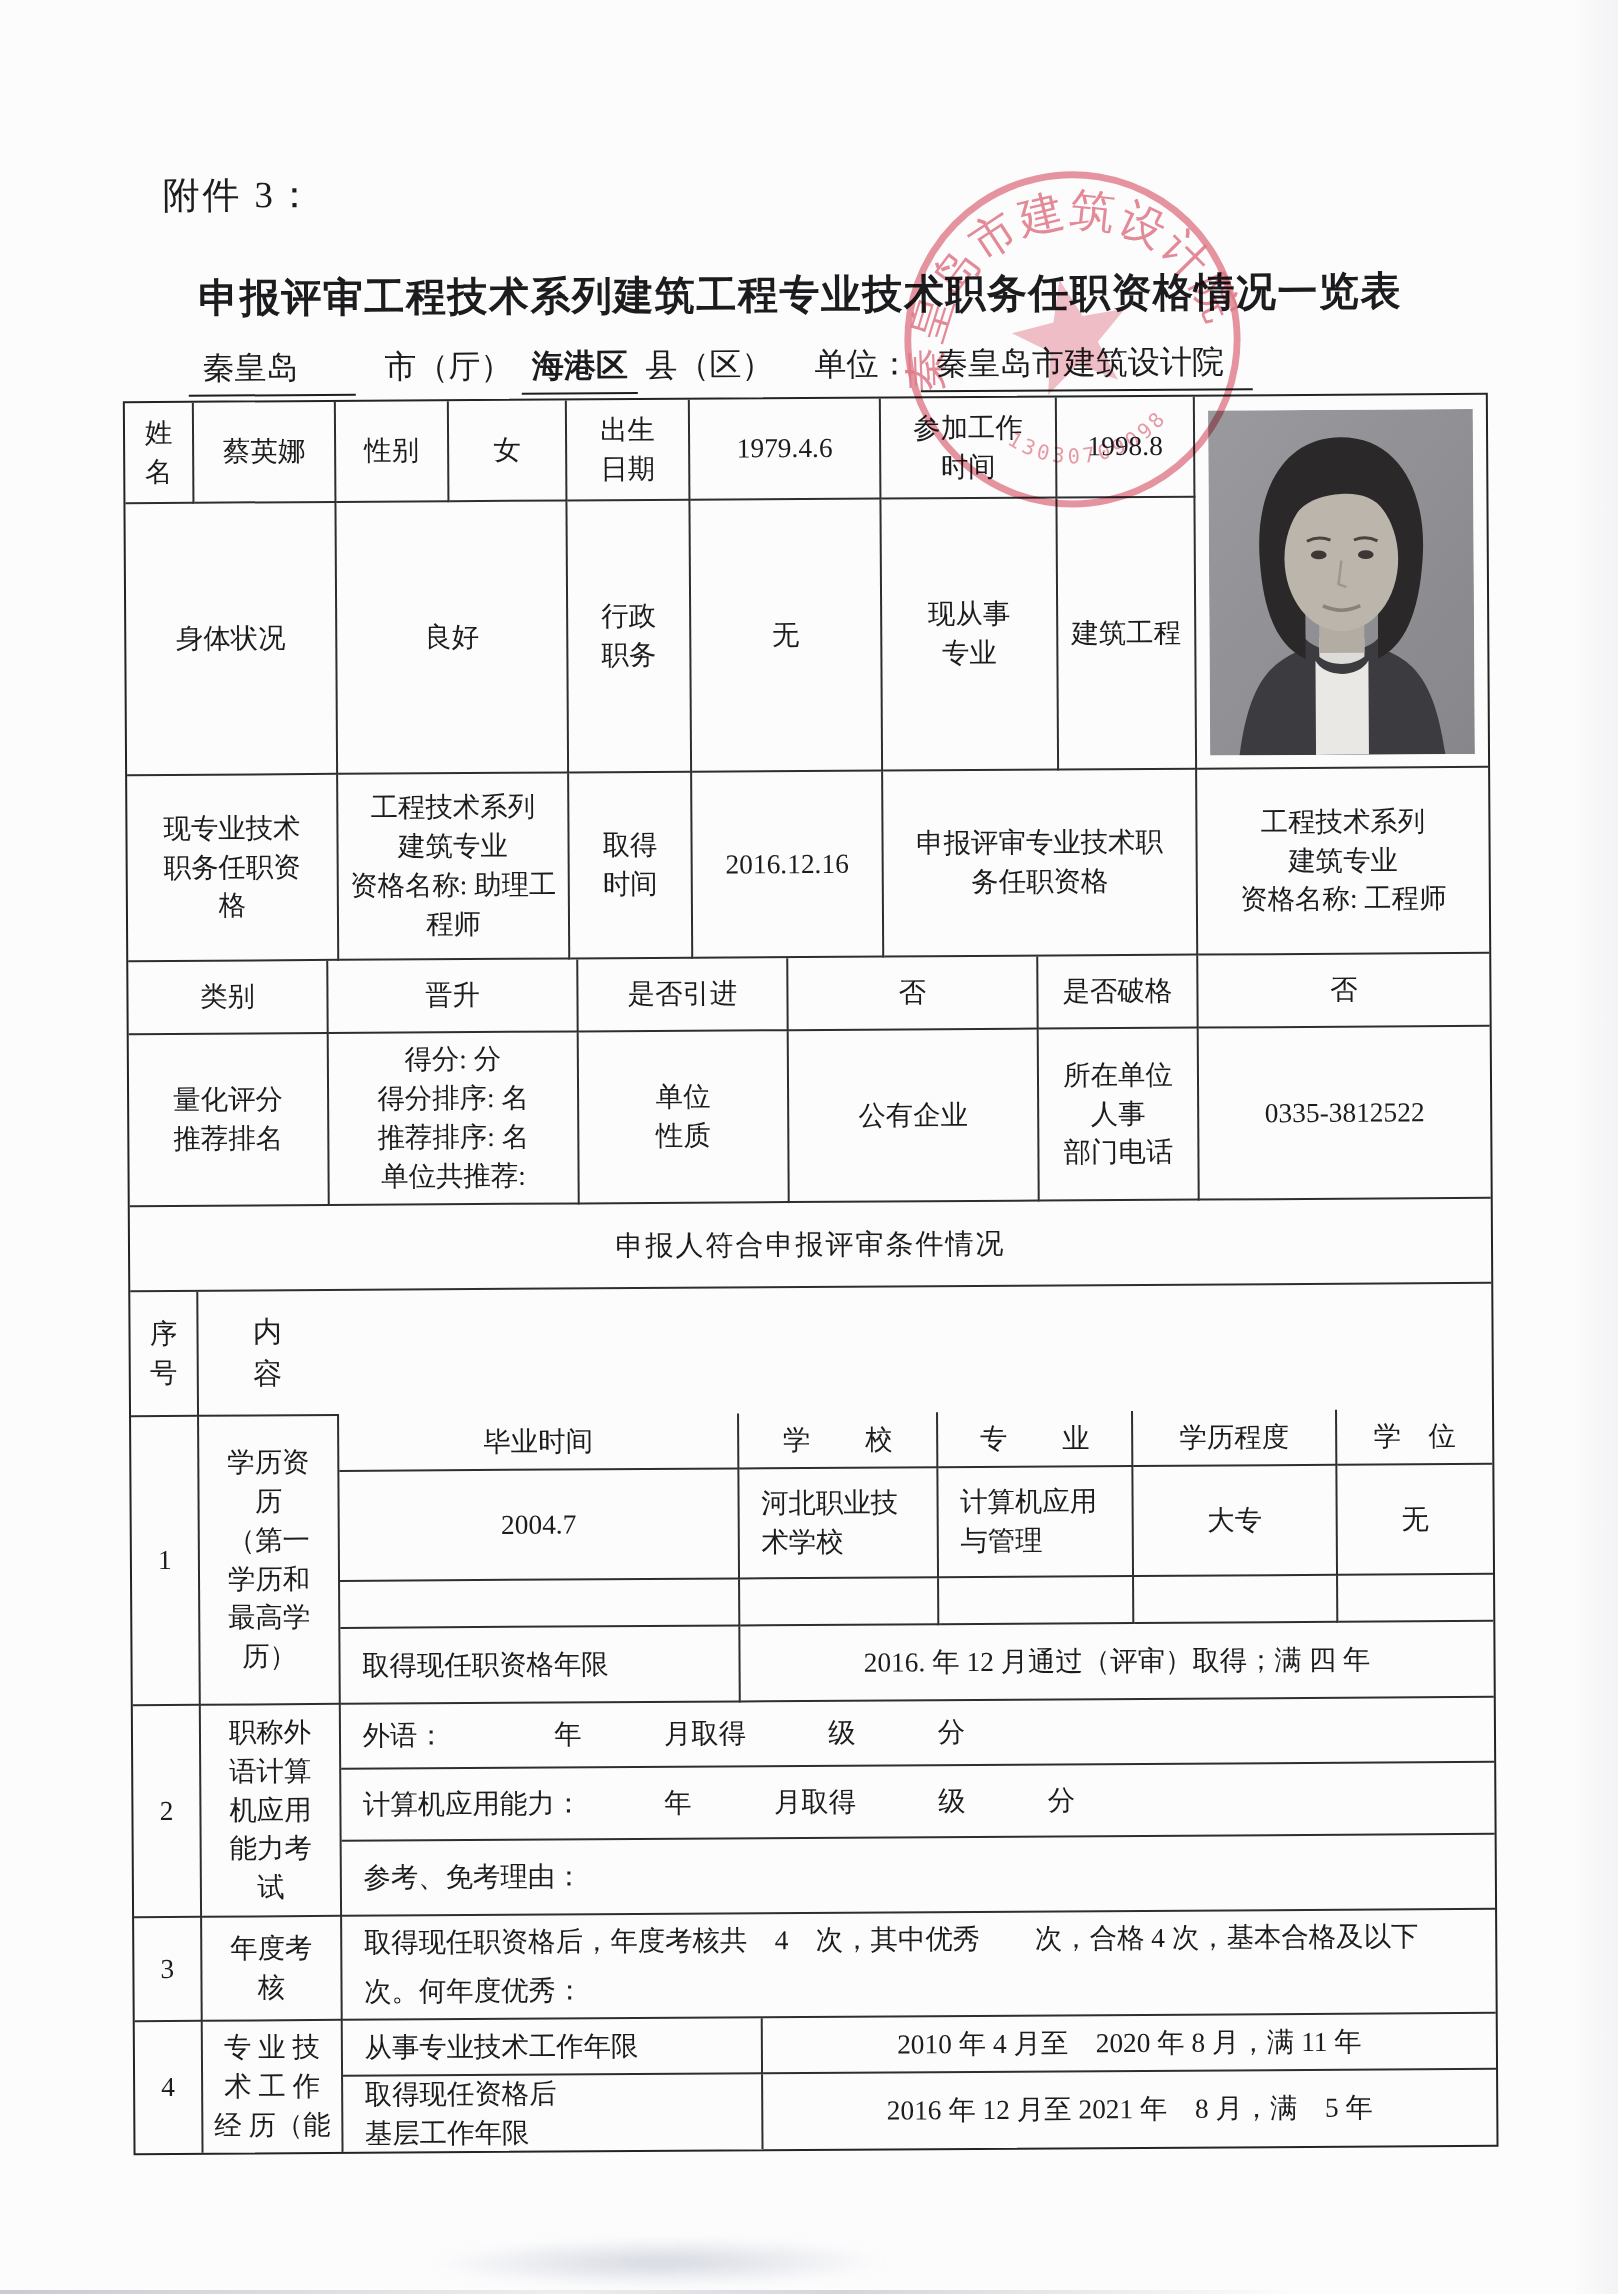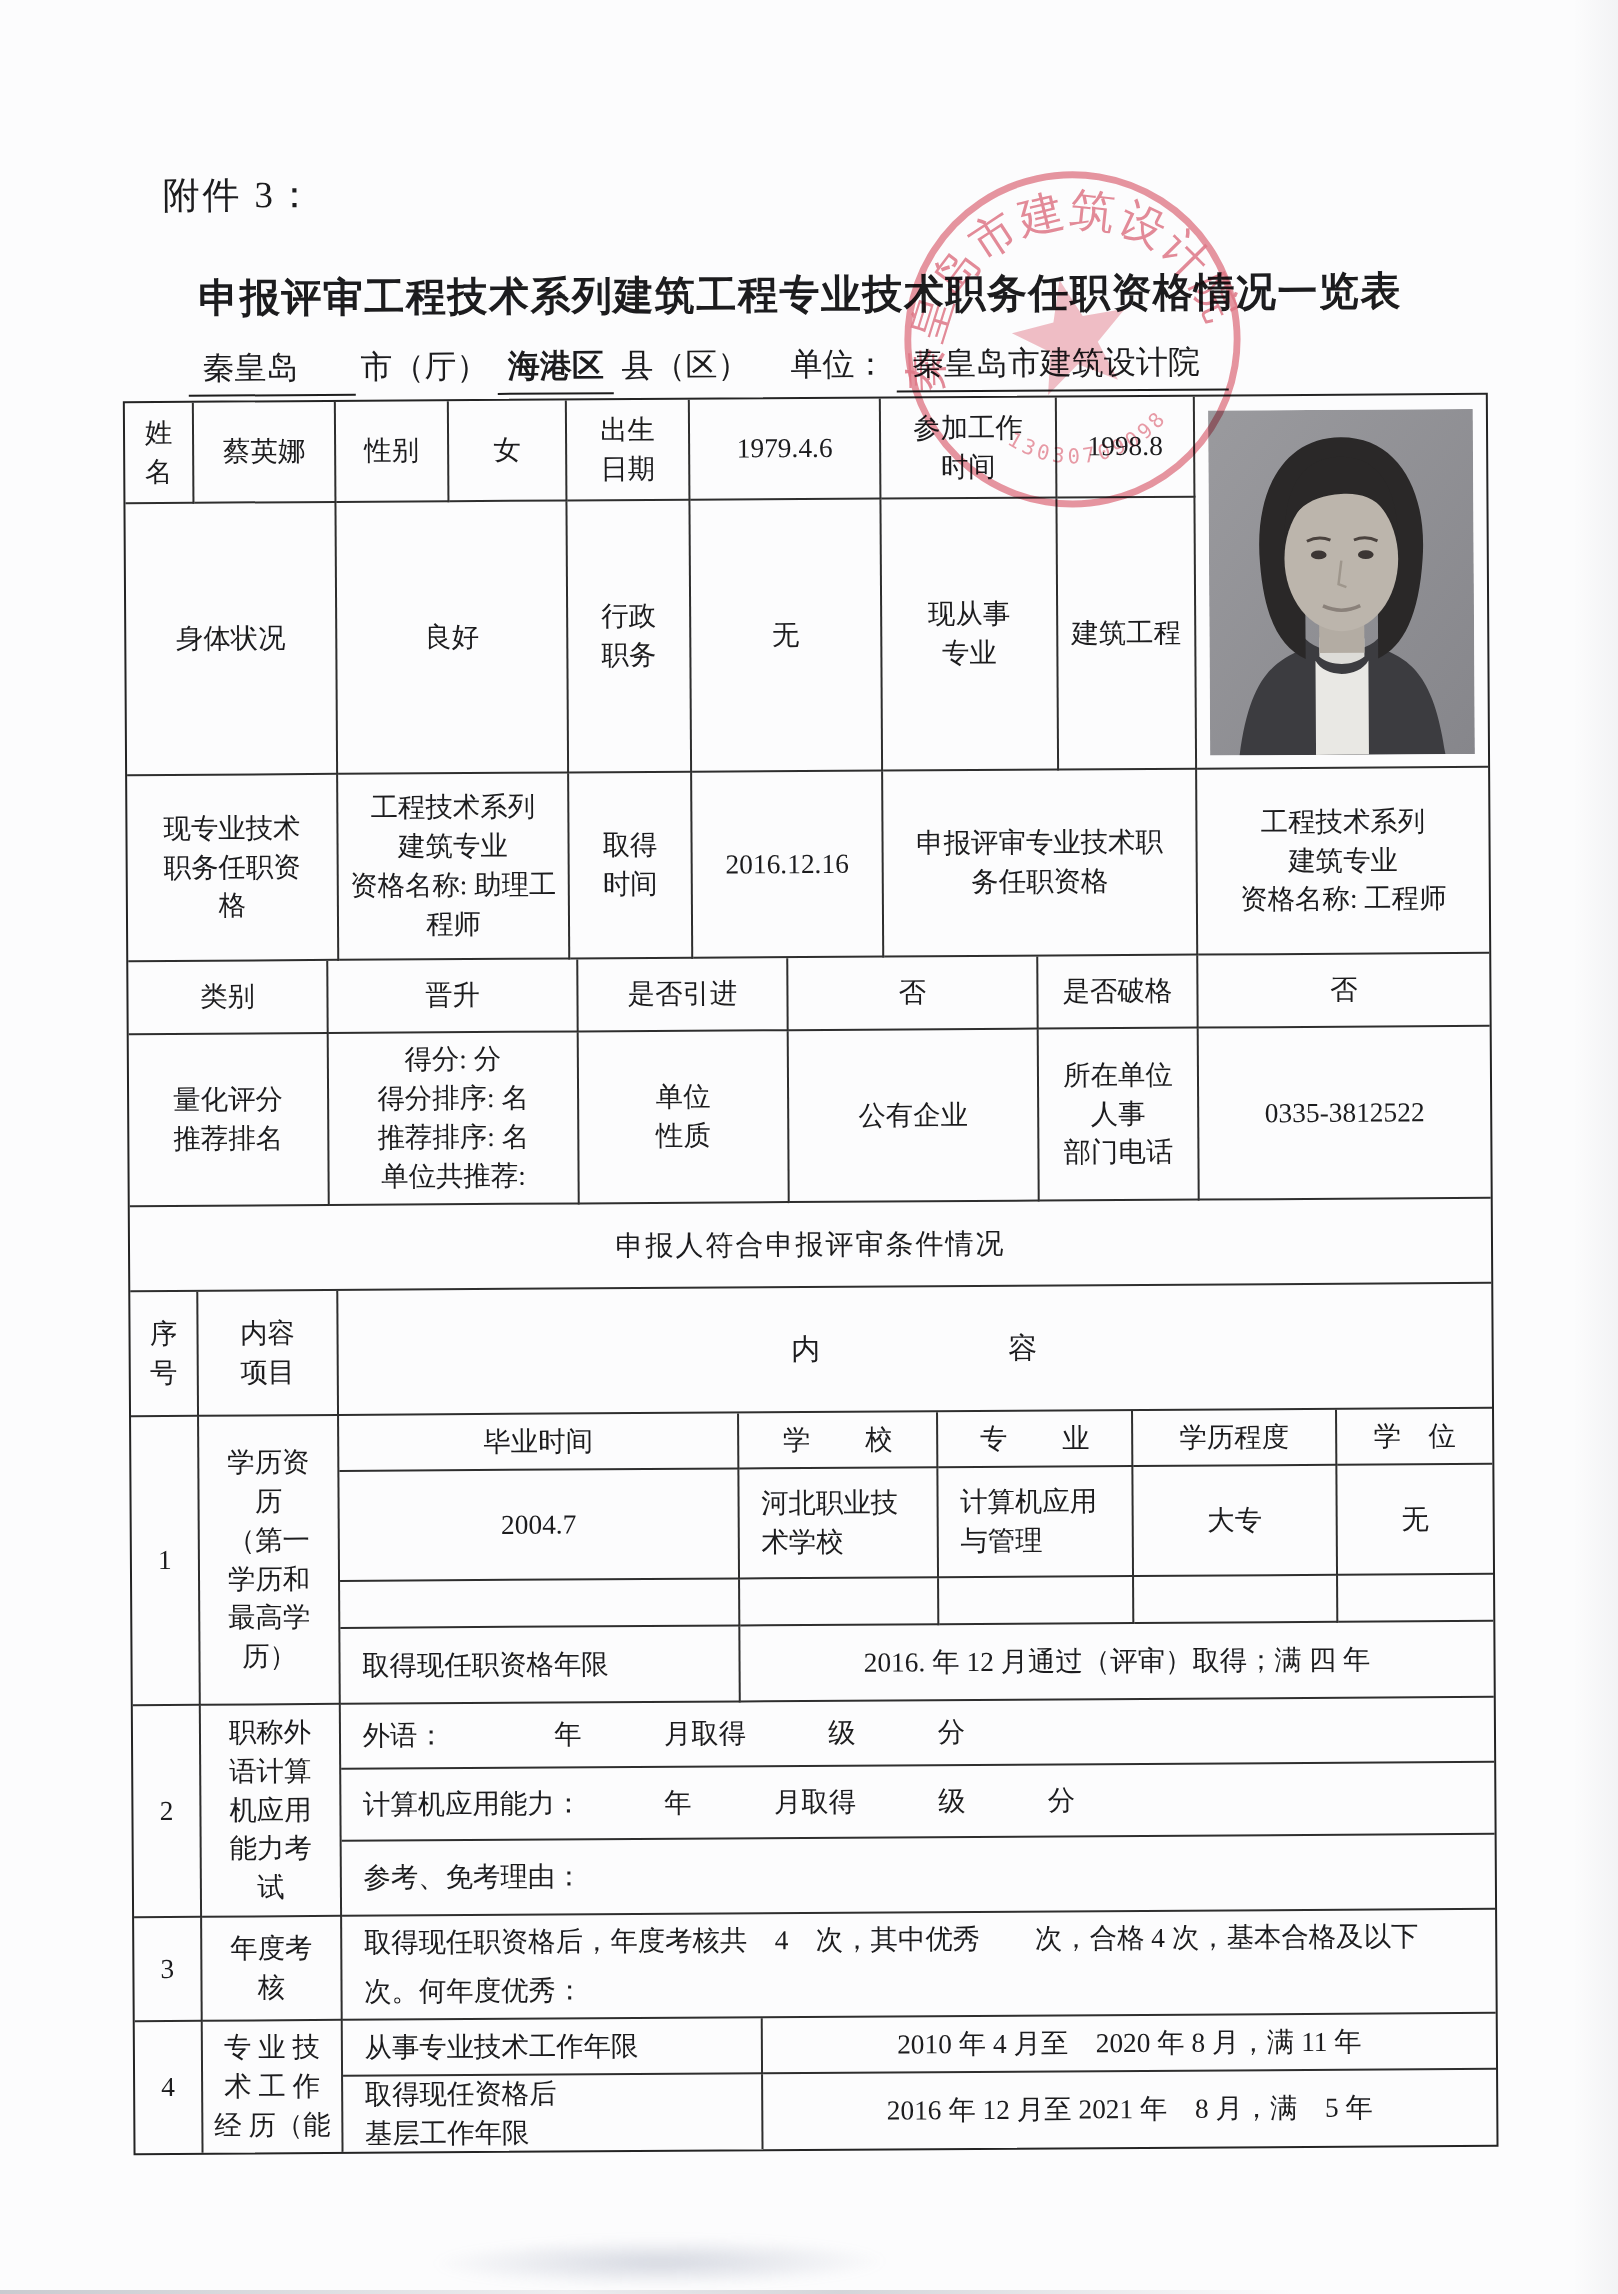--- a/index.html
+++ b/index.html
@@ -18,21 +18,21 @@
   }
   .tilt { position:absolute; inset:0; transform:rotate(-0.35deg); transform-origin:50% 40%; }
 
   .attachment { position:absolute; left:167px; top:167px; font-size:37px; letter-spacing:2.9px; }
   .title { position:absolute; left:113px; top:267px; width:1382px; text-align:center;
            font-size:40px; font-weight:600; letter-spacing:1.5px; white-space:nowrap; }
   .orgline { position:absolute; left:192px; top:343px; font-size:32px; display:flex;
              align-items:baseline; white-space:nowrap; }
   .u { border-bottom:2.9px solid #1d1d1d; }
   .city { padding:0 57px 3.9px 13.7px; }
-  .m1 { margin-left:5px; }
+  .m1 { margin-left:29px; }
   .district { margin-left:9.8px; padding:0 9.8px 3.9px 9.8px;font-weight:bold; }
   .m2 { margin-left:7.8px; }
   .m3 { margin-left:41px; }
   .unitname { margin-left:9.8px; padding:0 29px 3.9px 15.7px; }
 
   .tbl { position:absolute; left:126px; top:397px; width:1365px; border:2.9px solid #242424; }
   .g { display:grid; }
   .c { border-right:2px solid #2e2e2e; border-bottom:2px solid #2e2e2e;
        display:flex; align-items:center; justify-content:center; text-align:center;
        font-size:27.4px; line-height:1.42; padding:3.9px 7.8px; overflow:hidden; }
@@ -181,22 +181,20 @@
         <div class="c lastcol" style="grid-column:6;grid-row:2">0335-3812522</div>
       </div>
 
       <div class="g gC">
         <div class="c lastcol banner">申报人符合申报评审条件情况</div>
       </div>
 
       <div class="g gD">
         <div class="c pre">序
 号</div>
-        <div class="c pre">内容
-项目</div>
         <div class="c pre lastcol bigcells">内　　　　　　容</div>
       </div>
 
       <div class="g gE">
         <div class="c">1</div>
         <div class="c pre">学历资
 历
 （第一
 学历和
 最高学

